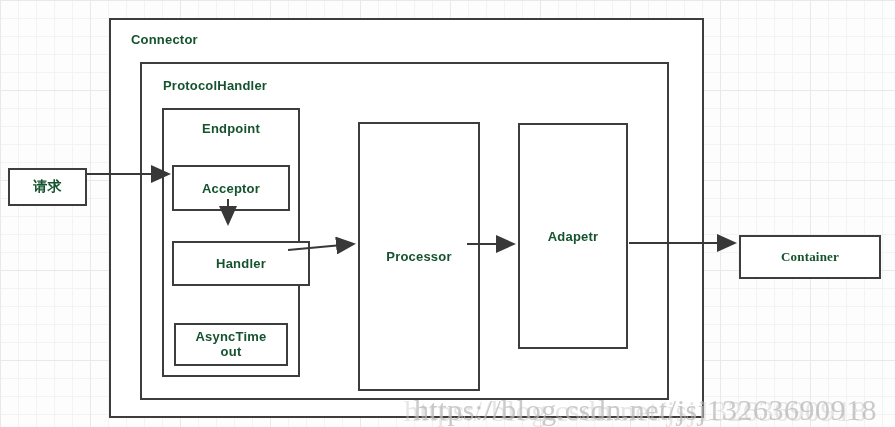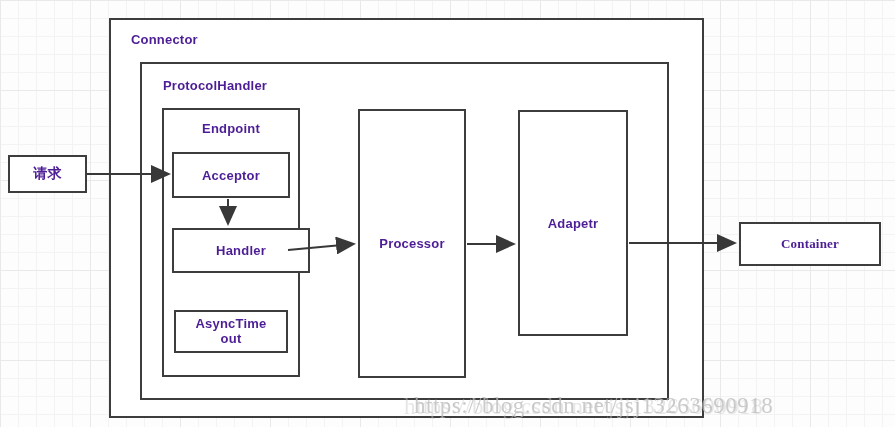--- a/index.html
+++ b/index.html
@@ -23,48 +23,49 @@
   }
   .box {
     position: absolute;
     box-sizing: border-box;
     background: #ffffff;
     border: 2px solid #3d3d3d;
   }
   .lbl {
     font-weight: bold;
     font-size: 13px;
-    color: #4c1d95;
+    color: #14532d;
     letter-spacing: 0.2px;
     white-space: nowrap;
   }
   .corner-lbl {
     position: absolute;
   }
   .center-top {
     position: absolute;
     left: 0;
     right: 0;
     text-align: center;
   }
   .flex-center {
     display: flex;
     align-items: center;
     justify-content: center;
     text-align: center;
+    margin-top: 13px;
   }
   
   .request        { left: 8px;   top: 155px; width: 79px;  height: 38px; }
   .connector      { left: 109px; top: 18px;  width: 595px; height: 400px; }
   .protocol       { left: 140px; top: 62px;  width: 529px; height: 338px; }
   .endpoint       { left: 162px; top: 108px; width: 138px; height: 269px; }
   .acceptor       { left: 172px; top: 152px; width: 118px; height: 46px; }
   .handler        { left: 172px; top: 228px; width: 138px; height: 45px; }
   .asynctimeout   { left: 174px; top: 310px; width: 114px; height: 43px; line-height: 1.15; }
-  .processor      { left: 358px; top: 109px; width: 108px; height: 269px; }
+  .processor      { left: 358px; top: 109px; width: 122px; height: 269px; }
   .adapter        { left: 518px; top: 110px; width: 110px; height: 226px; }
   .container-box  { left: 739px; top: 222px; width: 142px; height: 44px; font-family: Liberation Serif, serif; }
   .request .lbl   { font-size: 14px; }
   .connector-lbl  { left: 20px; top: 12px; }
   .protocol-lbl   { left: 21px; top: 14px; }
   .endpoint-lbl   { top: 11px; }
   .arrows {
     position: absolute;
     left: 0;
     top: 0;
@@ -74,21 +75,21 @@
   .arrows line {
     stroke: #383838;
     stroke-width: 2;
   }
   .watermark {
     position: absolute;
     left: 414px;
     top: 393px;
     z-index: 9;
     font-family: "Liberation Serif", "DejaVu Serif", serif;
-    font-size: 23px;
+    font-size: 30px;
     letter-spacing: 0.5px;
     color: rgba(186, 186, 186, 0.75);
     text-shadow: -10px 1px 0 rgba(200, 200, 200, 0.45);
     white-space: nowrap;
   }
 </style>
 </head>
 <body>
 
 <div class="canvas">

